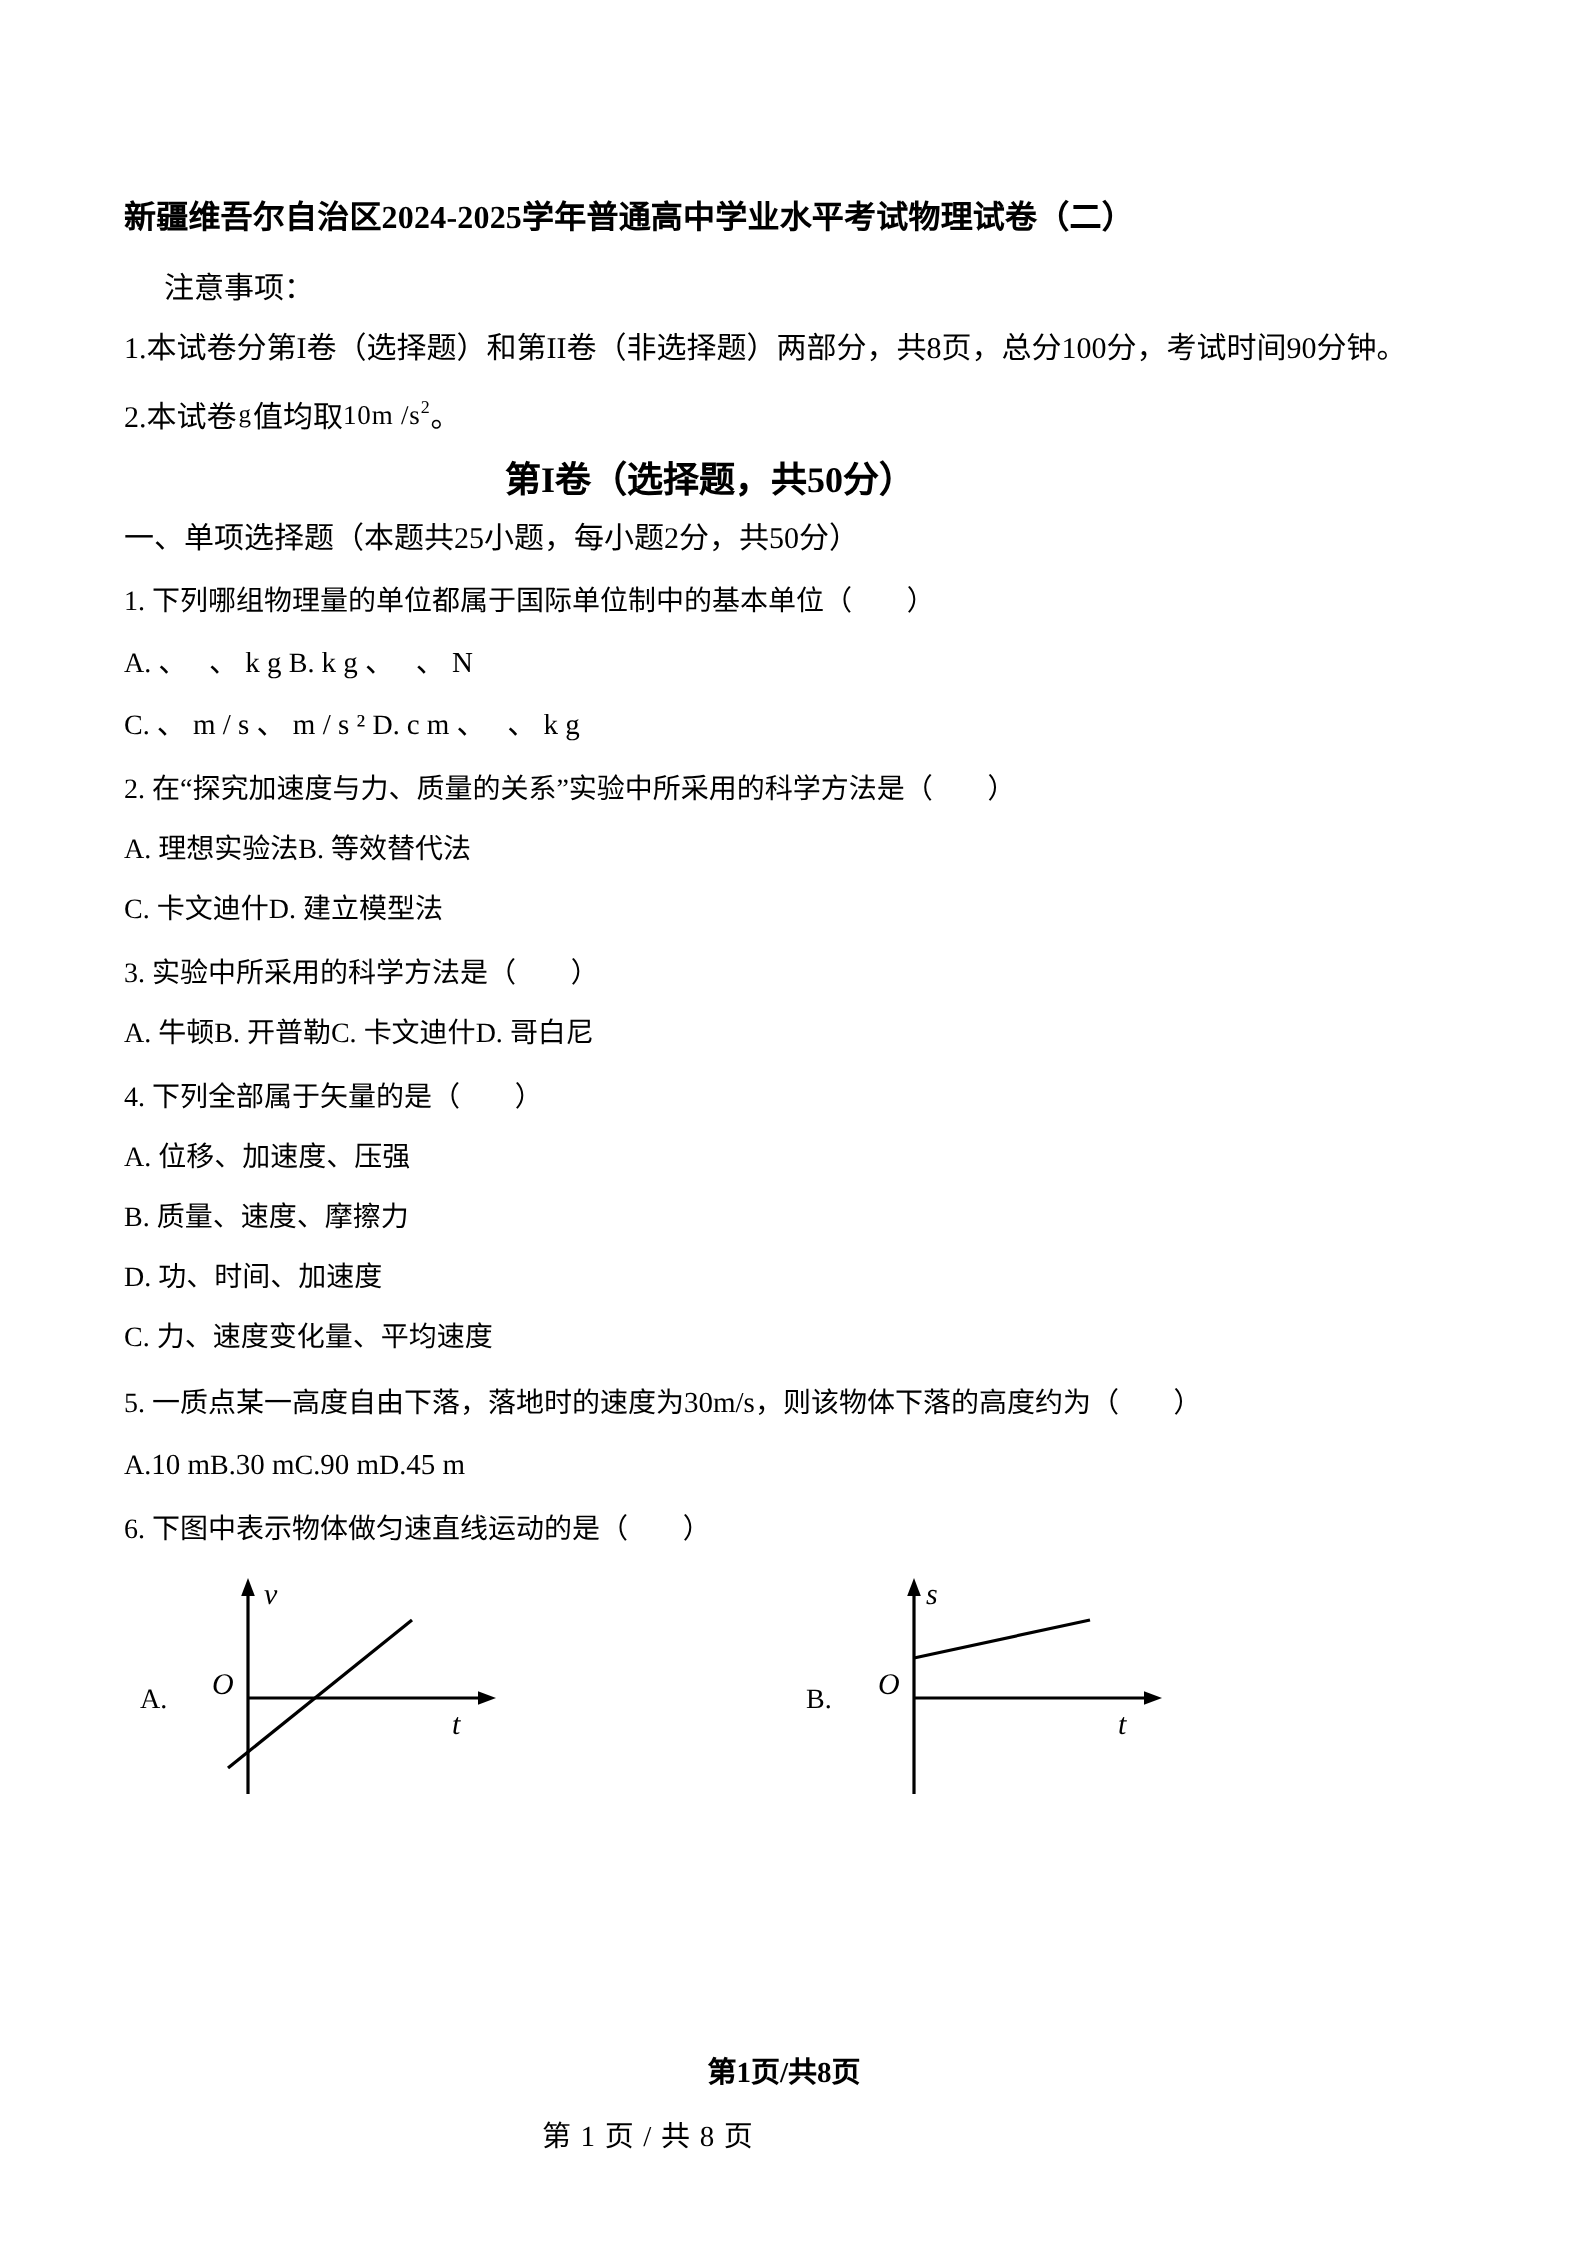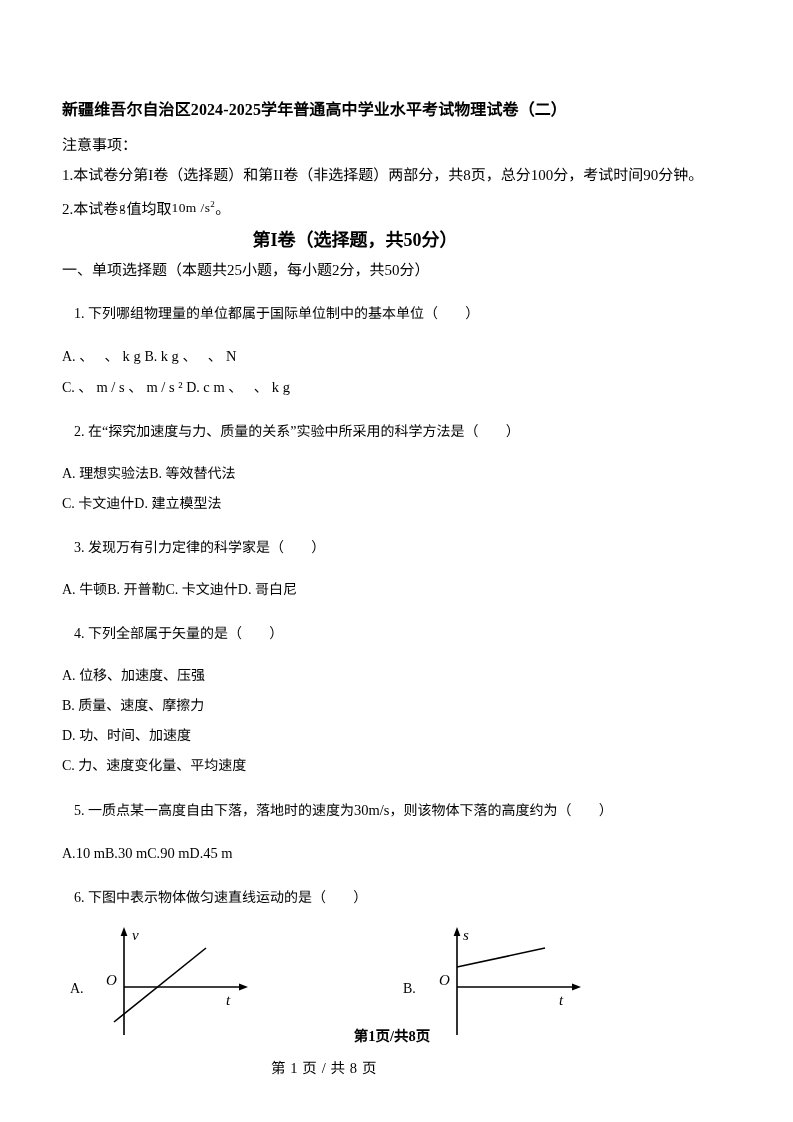--- a/index.html
+++ b/index.html
@@ -42,21 +42,21 @@
     margin: 0 0 6px 0;
   }
 
   
   .p {
     font-size: 15px;
     line-height: 30px;
     margin: 0;
     font-family: "Liberation Serif", "DejaVu Serif", serif;
   }
-  .p.notice { margin-top: 2px; }
+  .p.notice { margin-top: 2px; margin-left: 20px; }
   .b { font-weight: bold; }
   .mathtxt {
     font-family: "Liberation Serif", "DejaVu Serif", serif;
     font-size: 13.5px;
     position: relative;
     top: -2px;
     letter-spacing: 0.4px;
   }
   .mathtxt sup { font-size: 9px; }
   .gsym {
@@ -82,21 +82,21 @@
   .sec-head {
     font-size: 15px;
     line-height: 30px;
     margin: 0;
   }
 
   
   .q {
     font-size: 14px;
     line-height: 30px;
-    margin: 12px;
+    margin: 0;
     padding-top: 2px;
   }
   .paren-gap { letter-spacing: 0.4em; }
 
   .opts {
     position: relative;
     margin: 0;
     padding: 0;
     list-style: none;
   }
@@ -201,21 +201,21 @@
           <span>等效替代法</span></span>
       </div>
       <div class="opt-row">
         <span class="opt"><span>C.</span>
           <span>卡文迪什</span></span><span class="opt"><span>D.</span>
           <span>建立模型法</span></span>
       </div>
     </div>
 
     <p class="q"><span>3.</span>
-      <span>发现万有引力定律的科学家是（</span><span class="paren-gap">&nbsp;&nbsp;&nbsp;</span><span>）</span></p>
+      <span>实验中所采用的科学方法是（</span><span class="paren-gap">&nbsp;&nbsp;&nbsp;</span><span>）</span></p>
     <div class="opts col4">
       <div class="opt-row">
         <span class="opt"><span>A.</span>
           <span>牛顿</span></span><span class="opt"><span>B.</span>
           <span>开普勒</span></span><span class="opt"><span>C.</span>
           <span>卡文迪什</span></span><span class="opt"><span>D.</span>
           <span>哥白尼</span></span>
       </div>
     </div>
 

